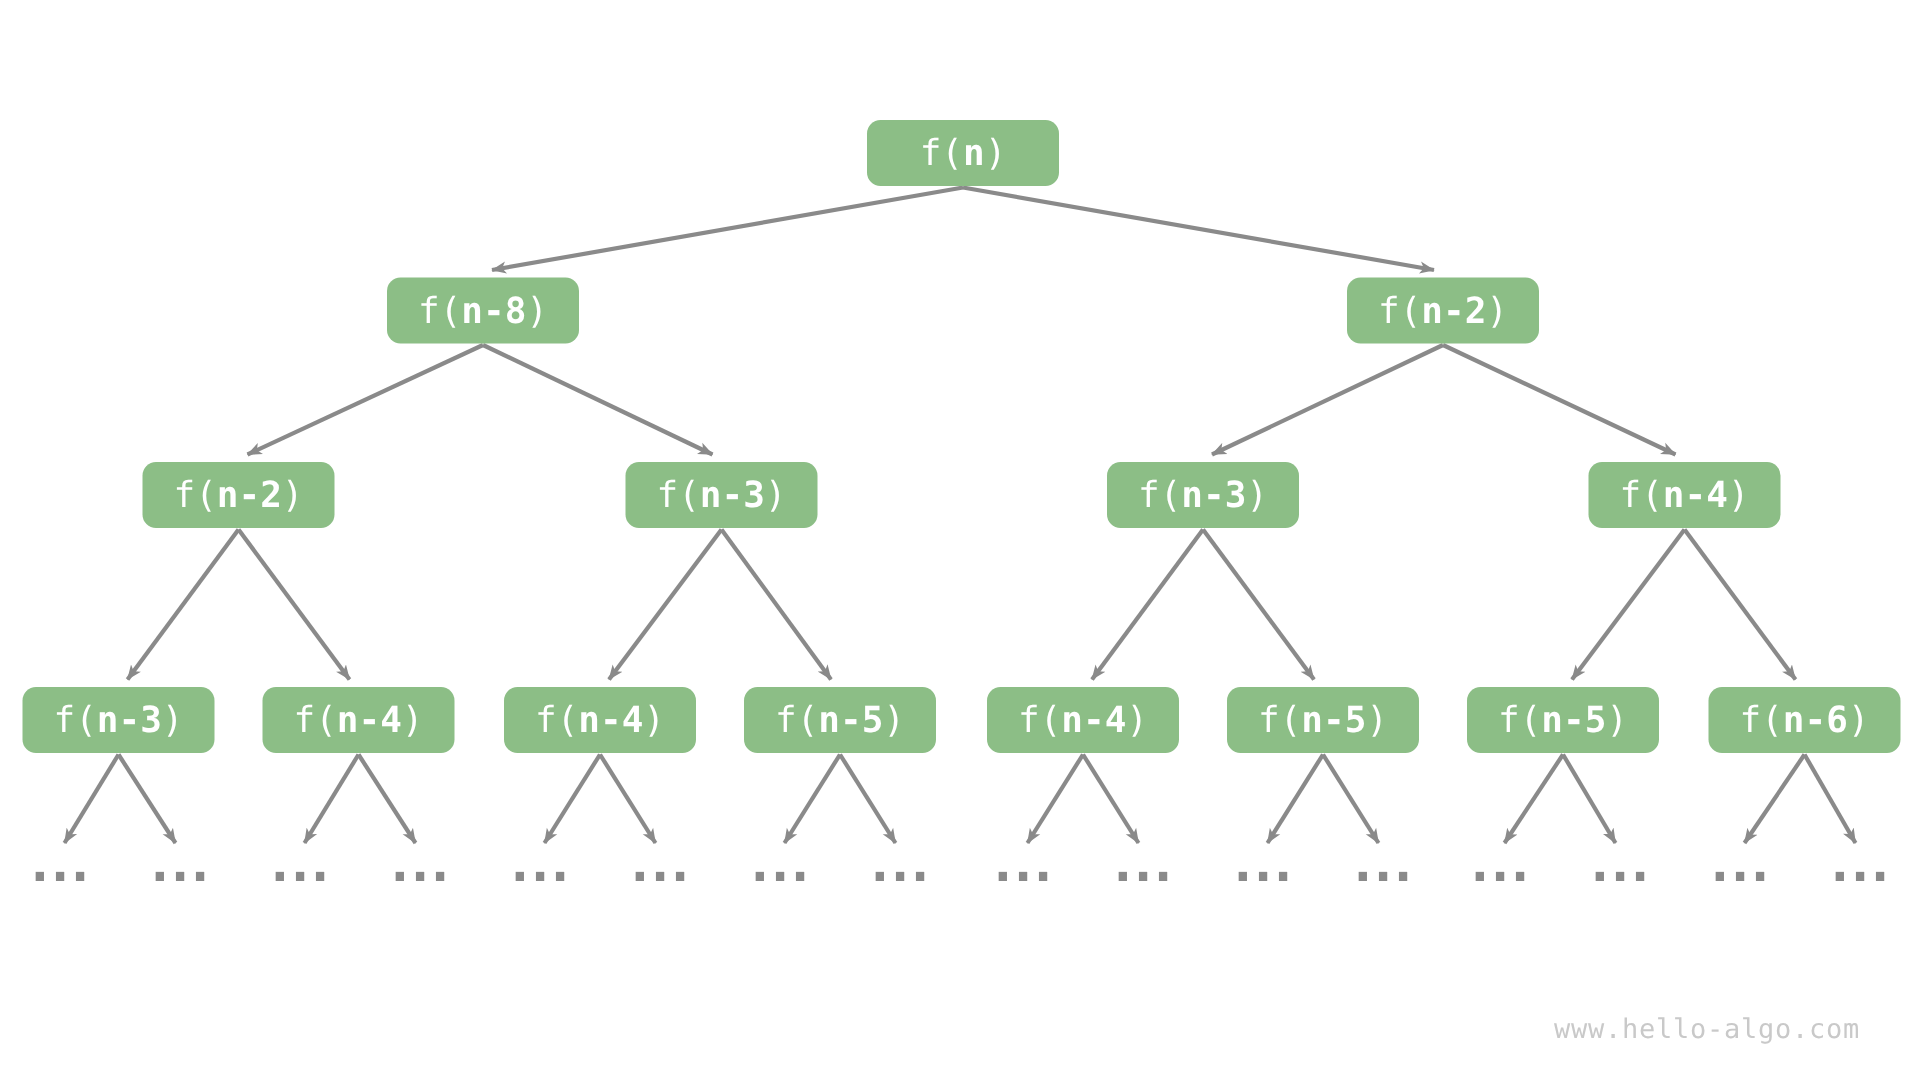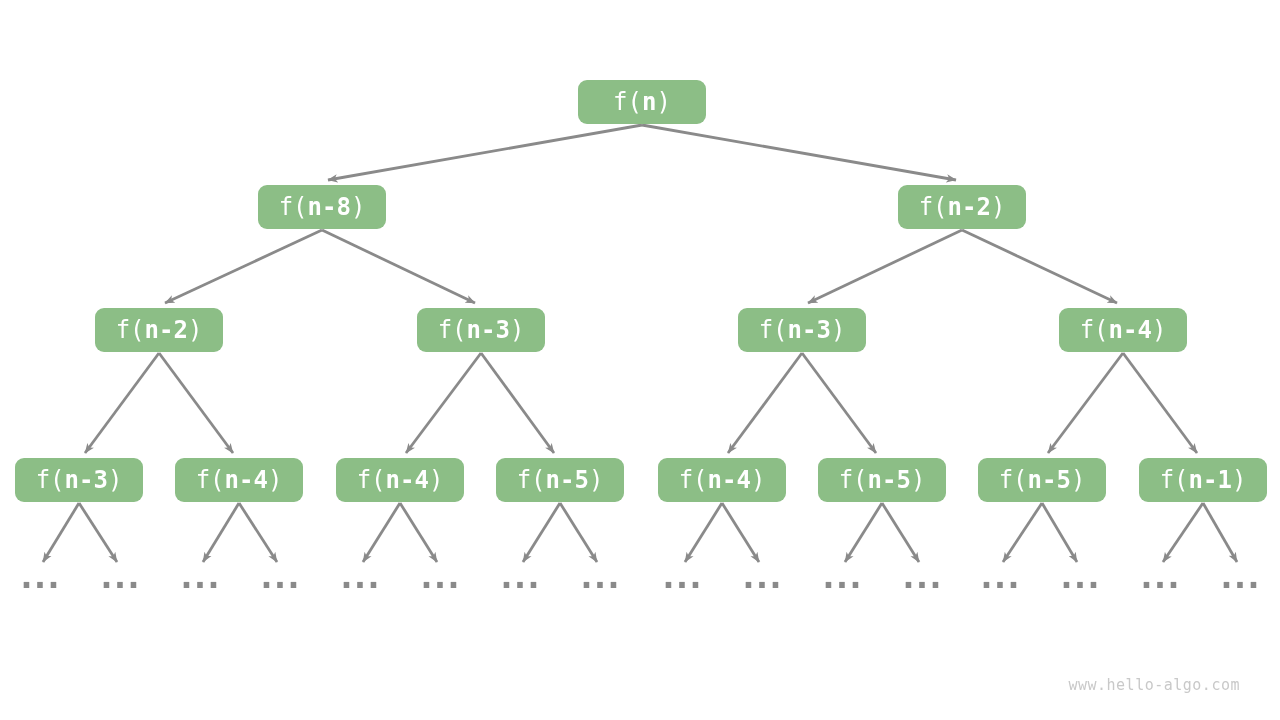--- a/index.html
+++ b/index.html
@@ -50,21 +50,21 @@
     font-weight: 700;
     letter-spacing: -7px;
     text-indent: -7px;
     color: var(--dot-color, #8A8A8A);
     user-select: none;
   }
   .watermark {
     position: absolute;
     right: 40px;
     top: 676px;
-    font-size: 15px;
+    font-size: 18px;
     color: var(--watermark-color, #C9C9C9);
     letter-spacing: 0.5px;
     text-align: center;
   }
 </style>
 </head>
 <body>
 
 <div class="canvas">
   <svg class="edges-layer" width="1280" height="720" viewBox="0 0 1280 720" xmlns="http://www.w3.org/2000/svg">
@@ -173,21 +173,21 @@
         <b>n-5</b>
         <span>)</span>
       </div>
       <div class="node" style="left: 978px; top: 458px;">
         <span>f(</span>
         <b>n-5</b>
         <span>)</span>
       </div>
       <div class="node" style="left: 1139px; top: 458px;">
         <span>f(</span>
-        <b>n-1</b>
+        <b>n-6</b>
         <span>)</span>
       </div>
       <div class="dots" style="left: 0px; top: 556px;">...</div>
       <div class="dots" style="left: 80px; top: 556px;">...</div>
       <div class="dots" style="left: 160px; top: 556px;">...</div>
       <div class="dots" style="left: 240px; top: 556px;">...</div>
       <div class="dots" style="left: 320px; top: 556px;">...</div>
       <div class="dots" style="left: 400px; top: 556px;">...</div>
       <div class="dots" style="left: 480px; top: 556px;">...</div>
       <div class="dots" style="left: 560px; top: 556px;">...</div>

